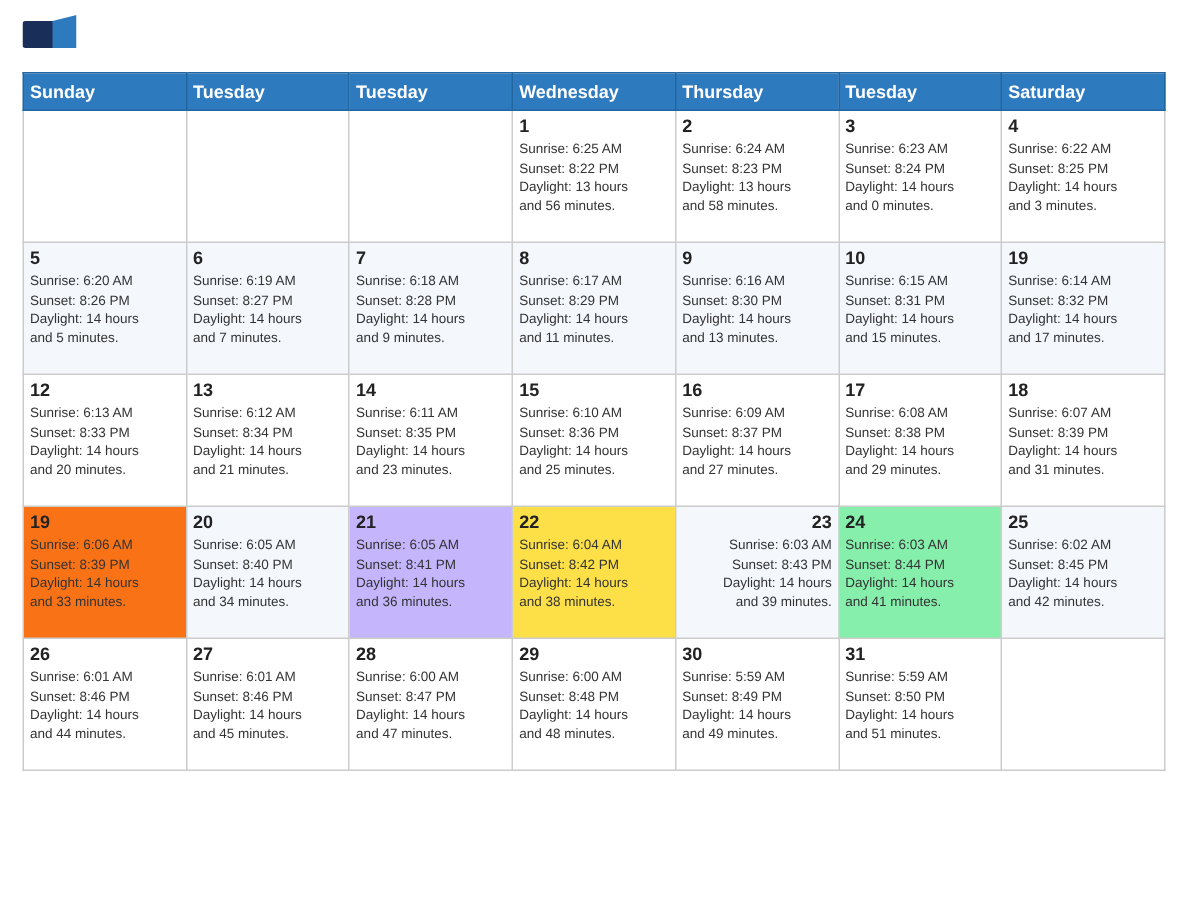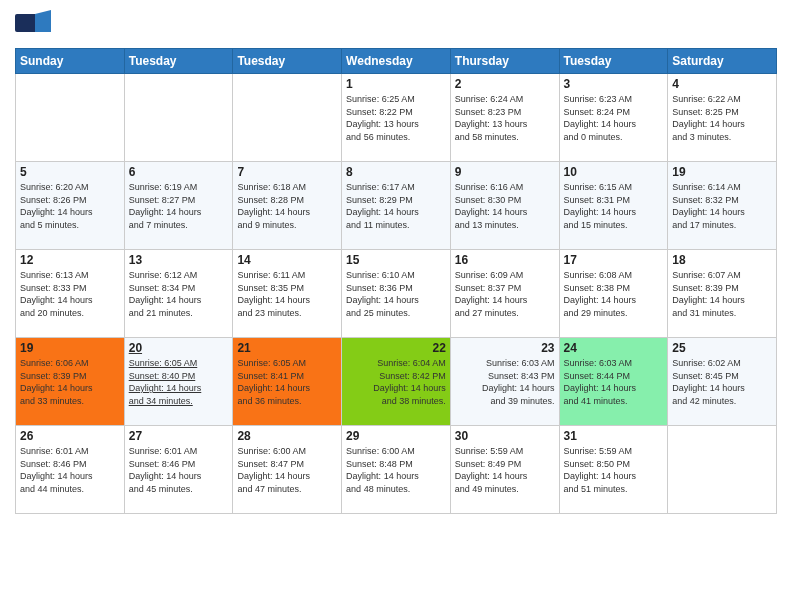--- a/index.html
+++ b/index.html
@@ -199,29 +199,29 @@
           <td>
             <span class="day-num">18</span>
             <div class="day-info">Sunrise: 6:07 AM<br>Sunset: 8:39 PM<br>Daylight: 14 hours<br>and 31 minutes.</div>
           </td>
         </tr>
         <tr>
           <td style="background: #f97316;">
             <span class="day-num">19</span>
             <div class="day-info">Sunrise: 6:06 AM<br>Sunset: 8:39 PM<br>Daylight: 14 hours<br>and 33 minutes.</div>
           </td>
-          <td style="background: rgb(244, 248, 252); text-decoration: underline;">
+          <td style="background: rgb(244, 248, 252);">
             <span class="day-num">20</span>
             <div class="day-info">Sunrise: 6:05 AM<br>Sunset: 8:40 PM<br>Daylight: 14 hours<br>and 34 minutes.</div>
           </td>
-          <td style="background: #f97316;">
+          <td style="background: #c4b5fd;">
             <span class="day-num">21</span>
             <div class="day-info">Sunrise: 6:05 AM<br>Sunset: 8:41 PM<br>Daylight: 14 hours<br>and 36 minutes.</div>
           </td>
-          <td style="background: #84cc16; text-align: right;">
+          <td style="background: #fde047;">
             <span class="day-num">22</span>
             <div class="day-info">Sunrise: 6:04 AM<br>Sunset: 8:42 PM<br>Daylight: 14 hours<br>and 38 minutes.</div>
           </td>
           <td style="background: rgb(244, 248, 252); text-align: right;">
             <span class="day-num">23</span>
             <div class="day-info">Sunrise: 6:03 AM<br>Sunset: 8:43 PM<br>Daylight: 14 hours<br>and 39 minutes.</div>
           </td>
           <td style="background: #86efac;">
             <span class="day-num">24</span>
             <div class="day-info">Sunrise: 6:03 AM<br>Sunset: 8:44 PM<br>Daylight: 14 hours<br>and 41 minutes.</div>

